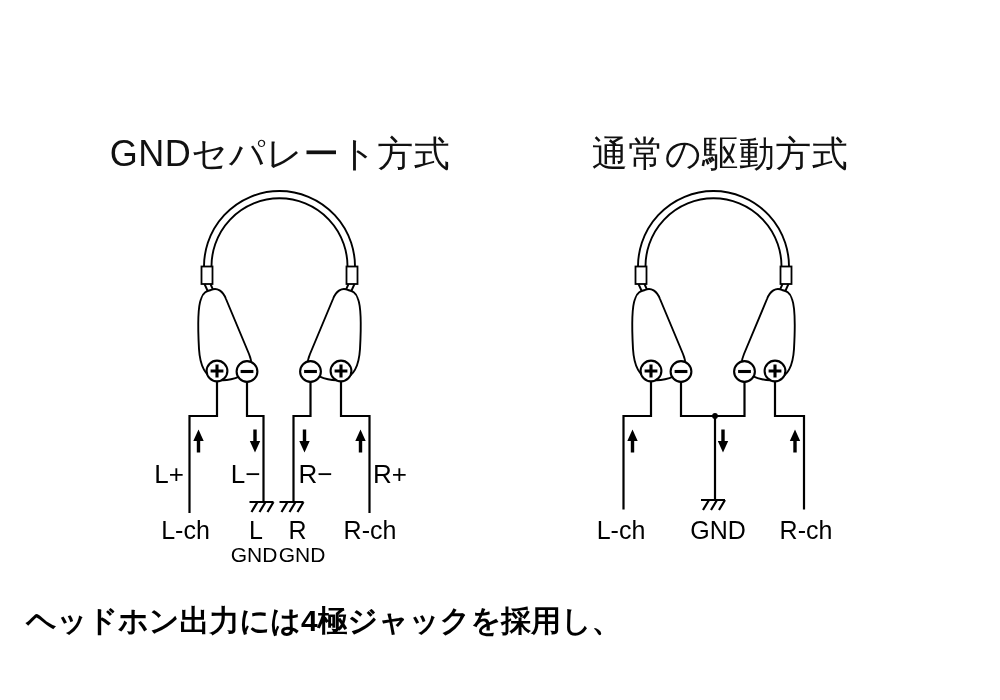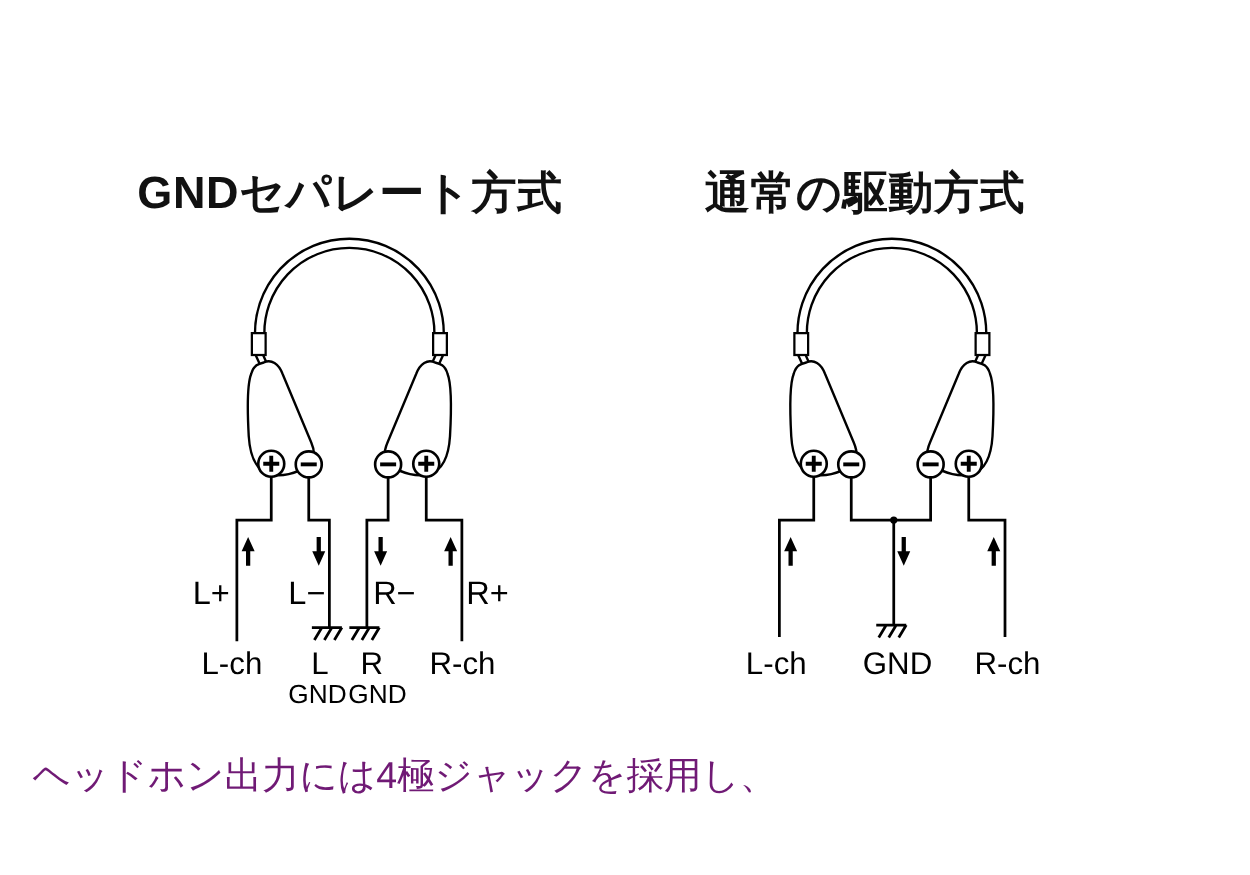--- a/index.html
+++ b/index.html
@@ -5,28 +5,28 @@
   html, body { margin: 0; padding: 0; }
   body {
     width: 1000px; height: 700px;
     background: #ffffff;
     font-family: "Liberation Sans", "DejaVu Sans", sans-serif;
     overflow: hidden;
   }
   .stage { position: relative; width: 1000px; height: 700px; background: #fff; }
   .title {
     position: absolute; top: 130px;
-    font-size: 36px; font-weight: 700; color: #111;
+    font-size: 36px; font-weight: 400; color: #111;
     text-align: center; letter-spacing: 0.5px; white-space: nowrap;
   }
   .title.left  { left: 80px;  width: 400px; }
-  .title.right { left: 492px; width: 400px; }
+  .title.right { left: 520px; width: 400px; }
   .caption {
     position: absolute; left: 26px; top: 599px;
-    font-size: 30px; font-weight: 400; color: #701a75;
+    font-size: 30px; font-weight: 700; color: #000000;
     line-height: 44px; white-space: nowrap;
   }
   svg.diagram-layer { position: absolute; left: 0; top: 0; }
   .wire   { fill: none; stroke: #000; stroke-width: 2.2; }
   .outline{ fill: none; stroke: #000; stroke-width: 1.9; }
   .cup    { fill: #fff; stroke: #000; stroke-width: 1.9; stroke-linejoin: round; }
   .hinge  { fill: #fff; stroke: #000; stroke-width: 1.8; }
   .circ   { fill: #fff; stroke: #000; stroke-width: 2.1; }
   .sign   { fill: none; stroke: #000; stroke-width: 3.1; stroke-linecap: butt; }
   .arrow  { fill: #000; stroke: none; }

